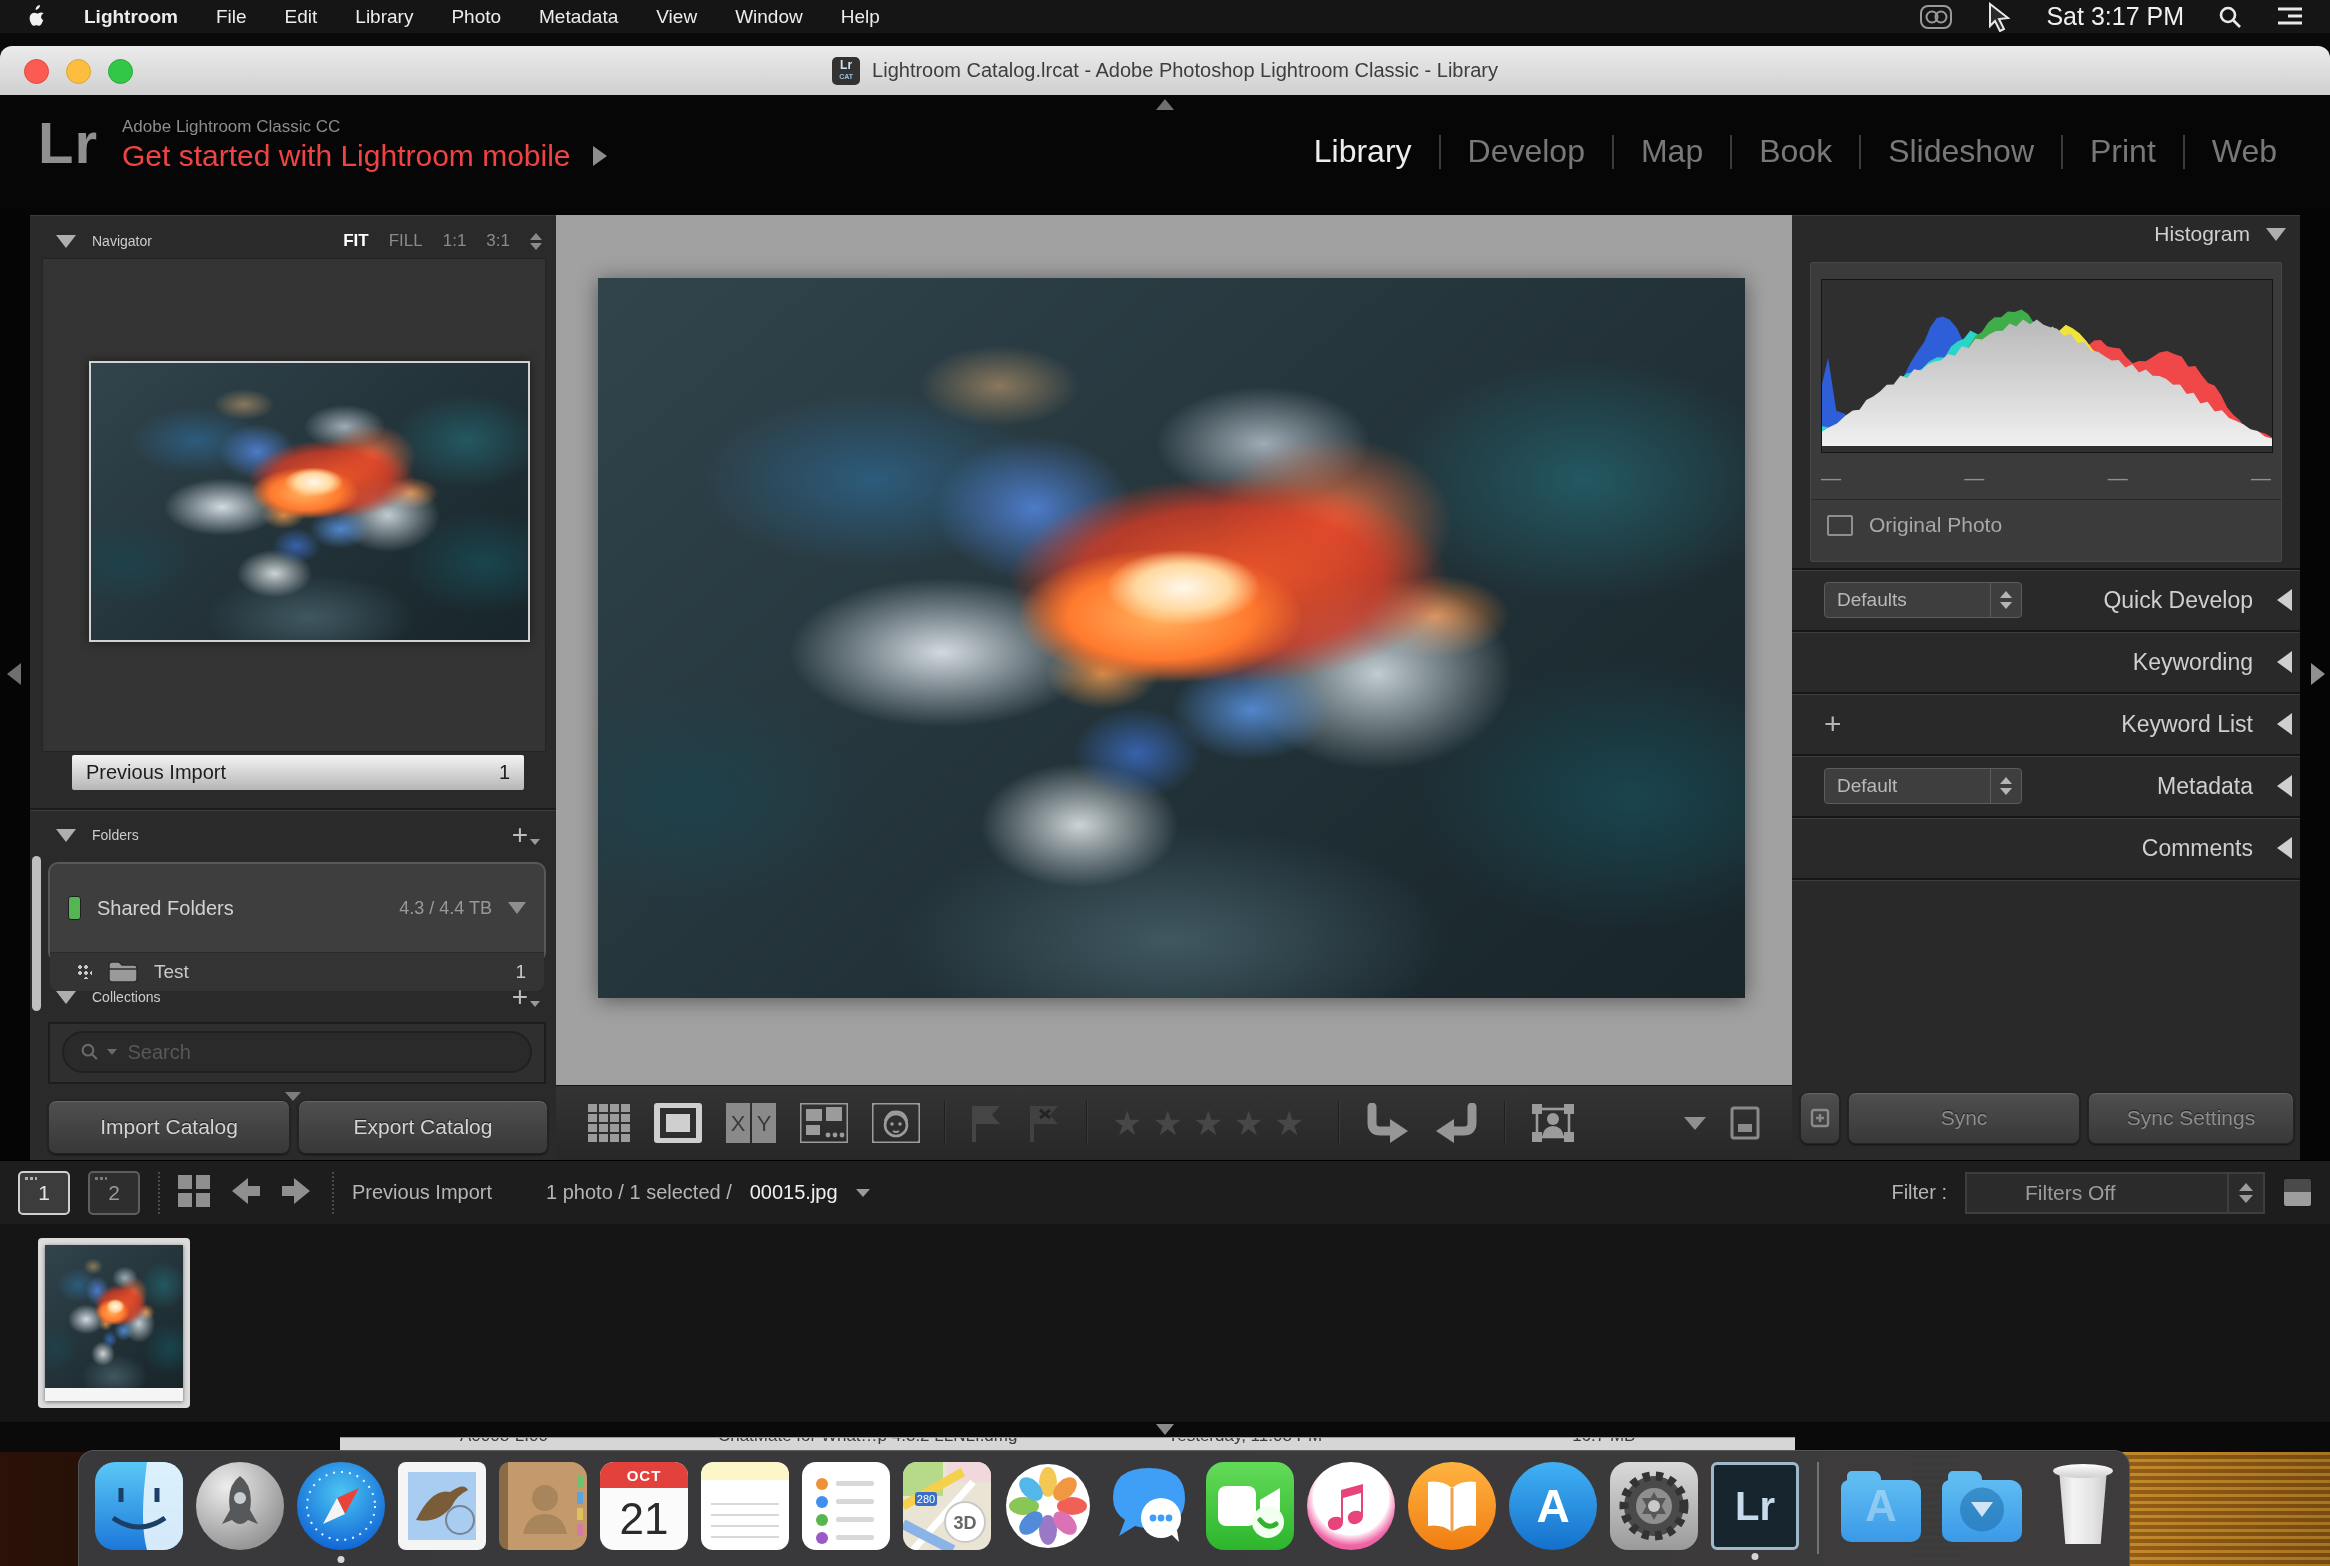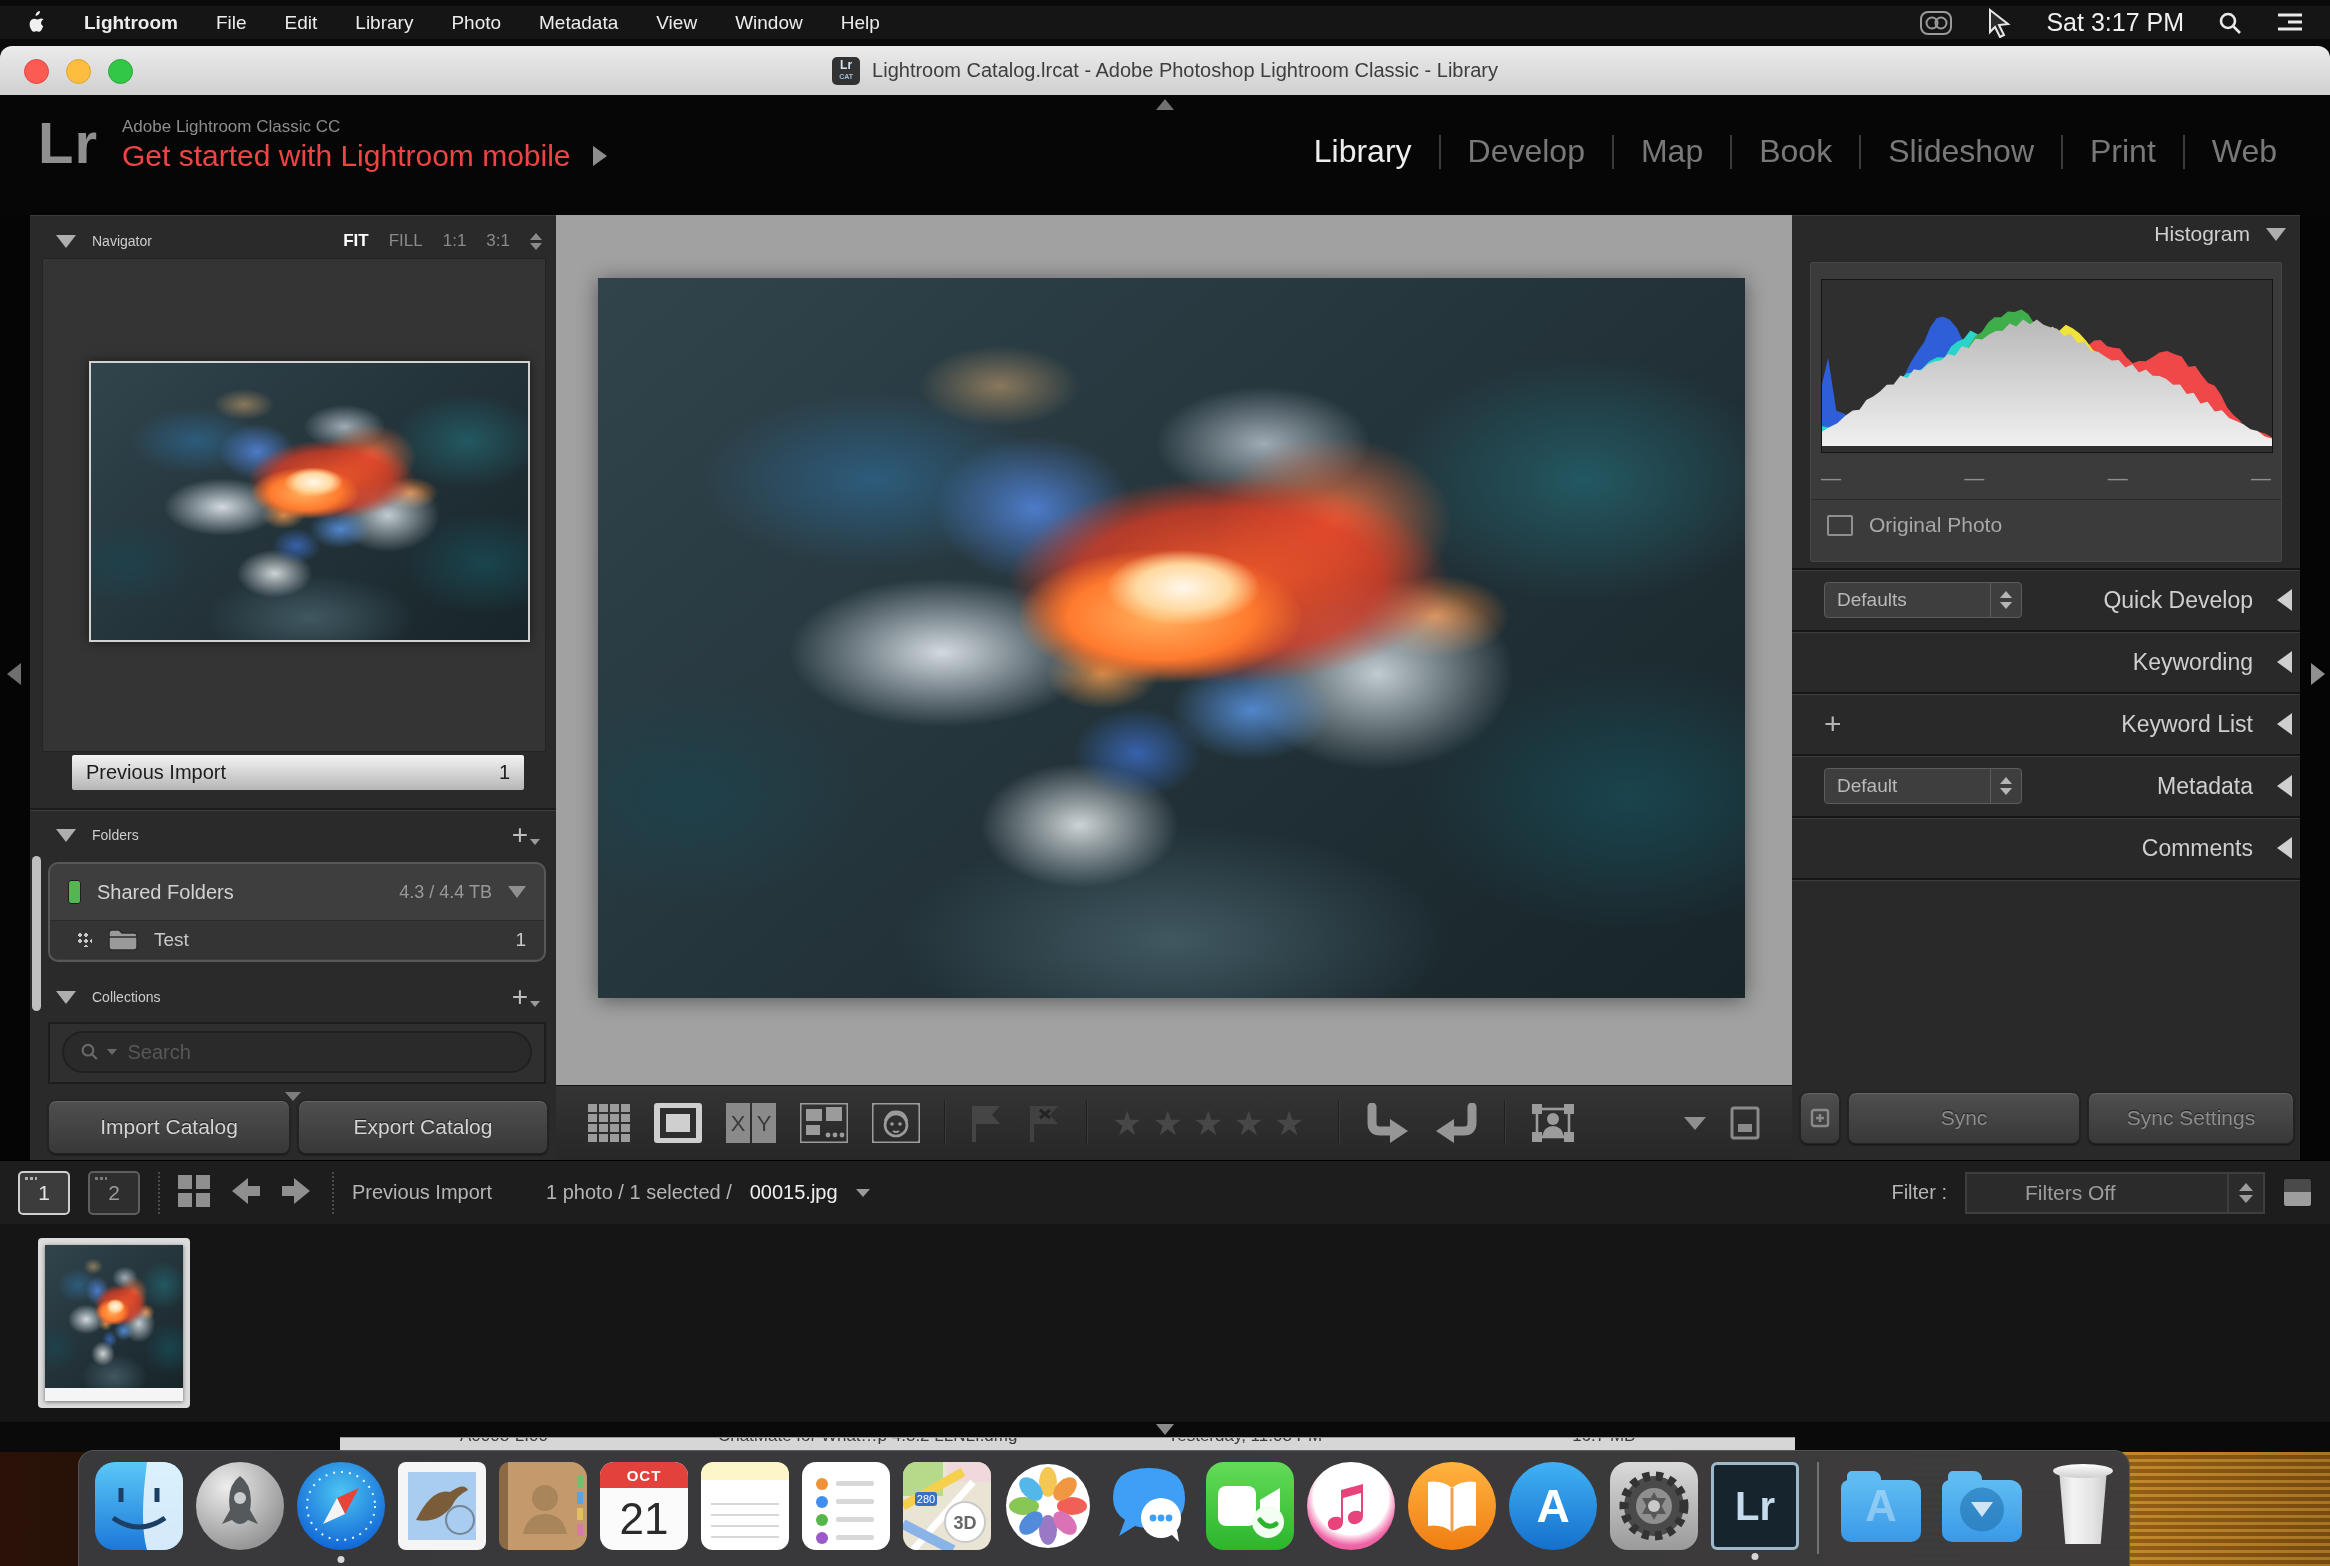--- a/index.html
+++ b/index.html
@@ -1,19 +1,19 @@
 <!DOCTYPE html>
 <html><head>
 <meta charset="utf-8">
 <style>
   html,body{margin:0;padding:0;background:#000;}
   .screen{position:relative;width:2330px;height:1566px;background:#0a0a0a;overflow:hidden;
     font-family:"Liberation Sans","DejaVu Sans",sans-serif;-webkit-font-smoothing:antialiased;}
   
-  .menubar{position:absolute;left:0;top:6px;width:2330px;height:33px;background:#151515;
+  .menubar{position:absolute;left:0;top:0;width:2330px;height:33px;background:#151515;
     display:flex;align-items:center;padding:0 26px;box-sizing:border-box;gap:38px;color:#ececec;font-size:19px;}
   .menubar .app{font-weight:bold;}
   .menubar .mi{white-space:nowrap;}
   .mb-right{margin-left:auto;display:flex;align-items:center;gap:34px;}
   .clock{font-size:25px;color:#f0f0f0;}
   
   .titlebar{position:absolute;left:0;top:46px;width:2330px;height:49px;border-radius:12px 12px 0 0;
     background:linear-gradient(#ebebeb,#d0d0d0);display:flex;align-items:center;justify-content:center;}
   .lights{position:absolute;left:24px;top:13px;display:flex;gap:17px;}
   .light{width:23px;height:23px;border-radius:50%;}
@@ -54,21 +54,21 @@
   .navbody{position:absolute;left:12px;top:42px;width:502px;height:492px;background:#343434;border:1px solid #242424;}
   .navthumb{position:absolute;left:46px;top:102px;width:437px;height:277px;border:2px solid #d2d2d2;box-shadow:0 0 10px rgba(0,0,0,.5);}
   .lscroll{position:absolute;left:2px;top:640px;width:9px;height:155px;border-radius:5px;background:#cfcfcf;opacity:.9;}
   .previmp{position:absolute;left:42px;top:539px;width:452px;height:35px;background:linear-gradient(#f4f4f4,#b6b6b6);
     border-radius:2px;display:flex;align-items:center;justify-content:space-between;padding:0 14px;box-sizing:border-box;
     color:#1d1d1d;font-size:20px;}
   .hr1{position:absolute;left:0;top:592px;width:100%;border-top:2px solid #1c1c1c;border-bottom:1px solid #3d3d3d;}
   .plus{margin-left:auto;padding-right:16px;color:#bdbdbd;font-size:28px;line-height:20px;display:flex;align-items:flex-start;gap:2px;}
   .plus i{width:0;height:0;border-left:5px solid transparent;border-right:5px solid transparent;border-top:6px solid #9a9a9a;margin-top:14px;}
   .sharedbox{position:absolute;left:18px;top:646px;width:498px;height:100px;border:2px solid #585858;border-radius:10px;background:#3e3e3e;box-sizing:border-box;}
-  .volrow{height:56px;display:flex;align-items:center;gap:16px;padding:0 18px;}
+  .volrow{height:56px;display:flex;align-items:center;gap:16px;padding:16px 18px;}
   .led{width:11px;height:22px;border-radius:3px;background:#54b552;border:1px solid #1f1f1f;}
   .volname{font-size:20px;color:#d2d2d2;}
   .volusage{margin-left:auto;font-size:18px;color:#999999;}
   .voltri{width:0;height:0;border-left:9px solid transparent;border-right:9px solid transparent;border-top:12px solid #8f8f8f;}
   .testrow{height:38px;background:#343434;border-top:1px solid #2a2a2a;border-radius:0 0 8px 8px;
     display:flex;align-items:center;gap:16px;padding:0 18px;color:#c9c9c9;font-size:19px;}
   .grip{width:14px;height:14px;margin-left:10px;background:
      radial-gradient(circle 2px at 2px 2px,#c9c9c9 90%,transparent),
      radial-gradient(circle 2px at 8px 2px,#c9c9c9 90%,transparent),
      radial-gradient(circle 2px at 2px 8px,#c9c9c9 90%,transparent),

